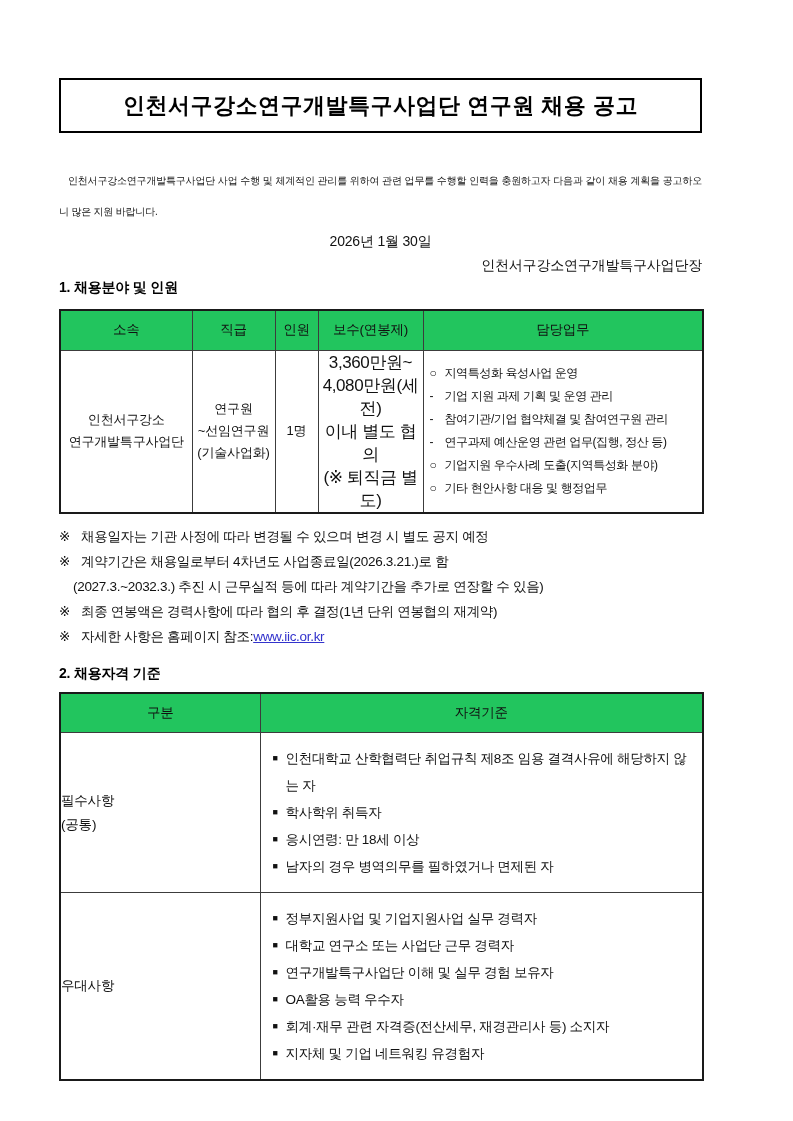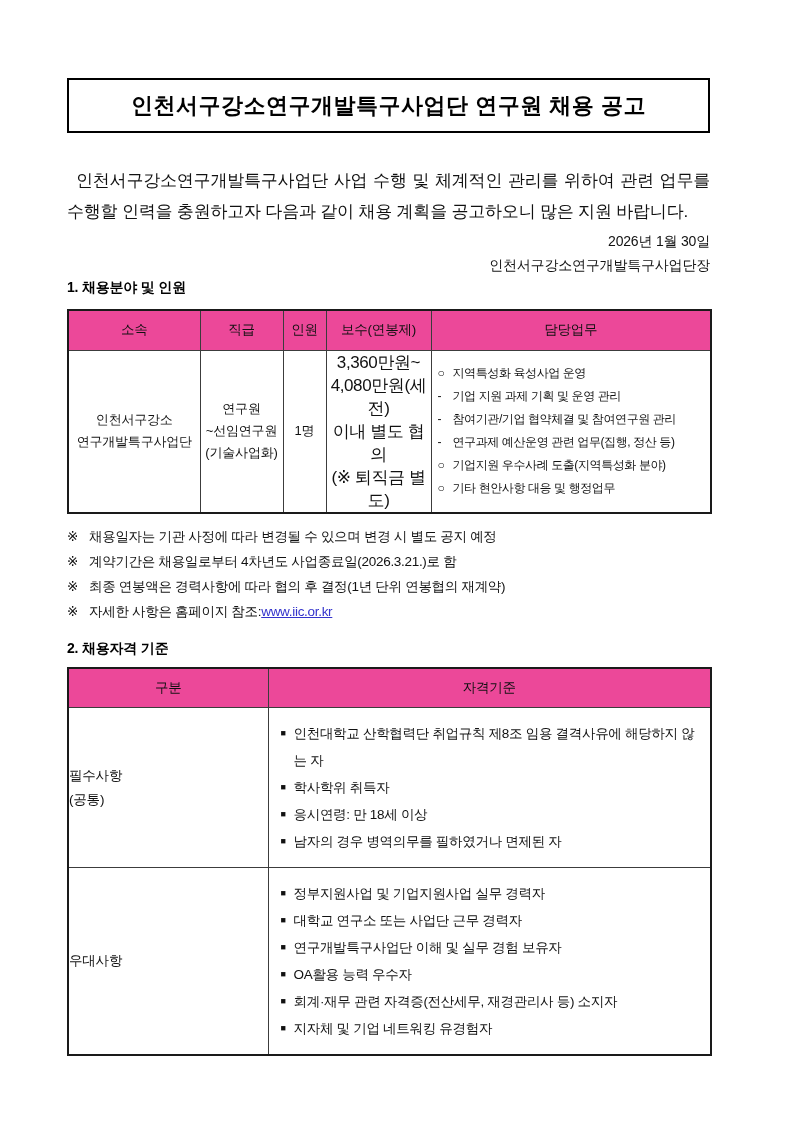--- a/index.html
+++ b/index.html
@@ -4,57 +4,57 @@
 <style>
   * { margin:0; padding:0; box-sizing:border-box; }
   html,body { background:#ffffff; }
   body {
     width:793px; height:1121px;
     font-family:"Liberation Sans","DejaVu Sans",sans-serif;
     color:#1a1a1a;
     position:relative;
     overflow:hidden;
   }
-  .content { position:absolute; left:67px; top:0; width:643px; }
+  .content { position:absolute; left:59px; top:0; width:643px; }
 
   
   .title-box {
     margin-top:78px; height:55px;
     border:2.5px solid #000;
     display:flex; align-items:center; justify-content:center;
   }
   .title-box h1 {
     font-size:22px; font-weight:bold; letter-spacing:0.5px; color:#000;
     white-space:nowrap;
   }
 
   
   .intro {
     margin-top:32px;
-    font-size:17px; line-height:31px;
+    font-size:10px; line-height:31px;
     text-align:justify; text-indent:9px;
     letter-spacing:-0.2px;
     color:#111;
   }
   .right-line { text-align:right; font-size:14px; line-height:24px; letter-spacing:-0.2px; color:#111; }
-  .right-line.first { margin-top:2px; }
+  .right-line.first { margin-top:2px;text-align:center; }
 
   
   .sec-heading { font-size:14px; font-weight:bold; color:#000; letter-spacing:-0.2px; }
   .sec1-heading { margin-top:2px; }
   .sec2-heading { margin-top:16px; }
 
   
   table {
     width:643px; border-collapse:collapse; table-layout:fixed;
     border:2px solid #1a1a1a;
   }
   th, td { border:1.5px solid #3c3c3c; }
   th {
-    background:#ec4899; font-weight:normal; font-size:13.5px;
+    background:#22c55e; font-weight:normal; font-size:13.5px;
     height:40px; color:#111; letter-spacing:-0.2px;
   }
   td { vertical-align:middle; font-size:13px; color:#111; letter-spacing:-0.2px; }
   .t1 { margin-top:12px; }
   .t2 { margin-top:9px;border-radius:11px; }
   .center-cell { text-align:center; line-height:22px; }
   .pay-cell { text-align:center; font-size:17px; line-height:23px; letter-spacing:-0.4px; }
   .duties-cell { padding:8px 4px 8px 6px; }
   .duty-line {
     display:flex; align-items:flex-start;
@@ -168,20 +168,23 @@
 
   <div class="notes">
     <div class="note-line">
       <span class="note-marker">※</span>
       <span>채용일자는 기관 사정에 따라 변경될 수 있으며 변경 시 별도 공지 예정</span>
     </div>
     <div class="note-line">
       <span class="note-marker">※</span>
       <span>계약기간은 채용일로부터 4차년도 사업종료일(2026.3.21.)로 함</span>
     </div>
+    <div class="note-line note-cont">
+      <span>(2027.3.~2032.3.) 추진 시 근무실적 등에 따라 계약기간을 추가로 연장할 수 있음)</span>
+    </div>
     <div class="note-line">
       <span class="note-marker">※</span>
       <span>최종 연봉액은 경력사항에 따라 협의 후 결정(1년 단위 연봉협의 재계약)</span>
     </div>
     <div class="note-line">
       <span class="note-marker">※</span>
       <span>자세한 사항은 홈페이지 참조: </span>
       <span class="link">www.iic.or.kr</span>
     </div>
   </div>

